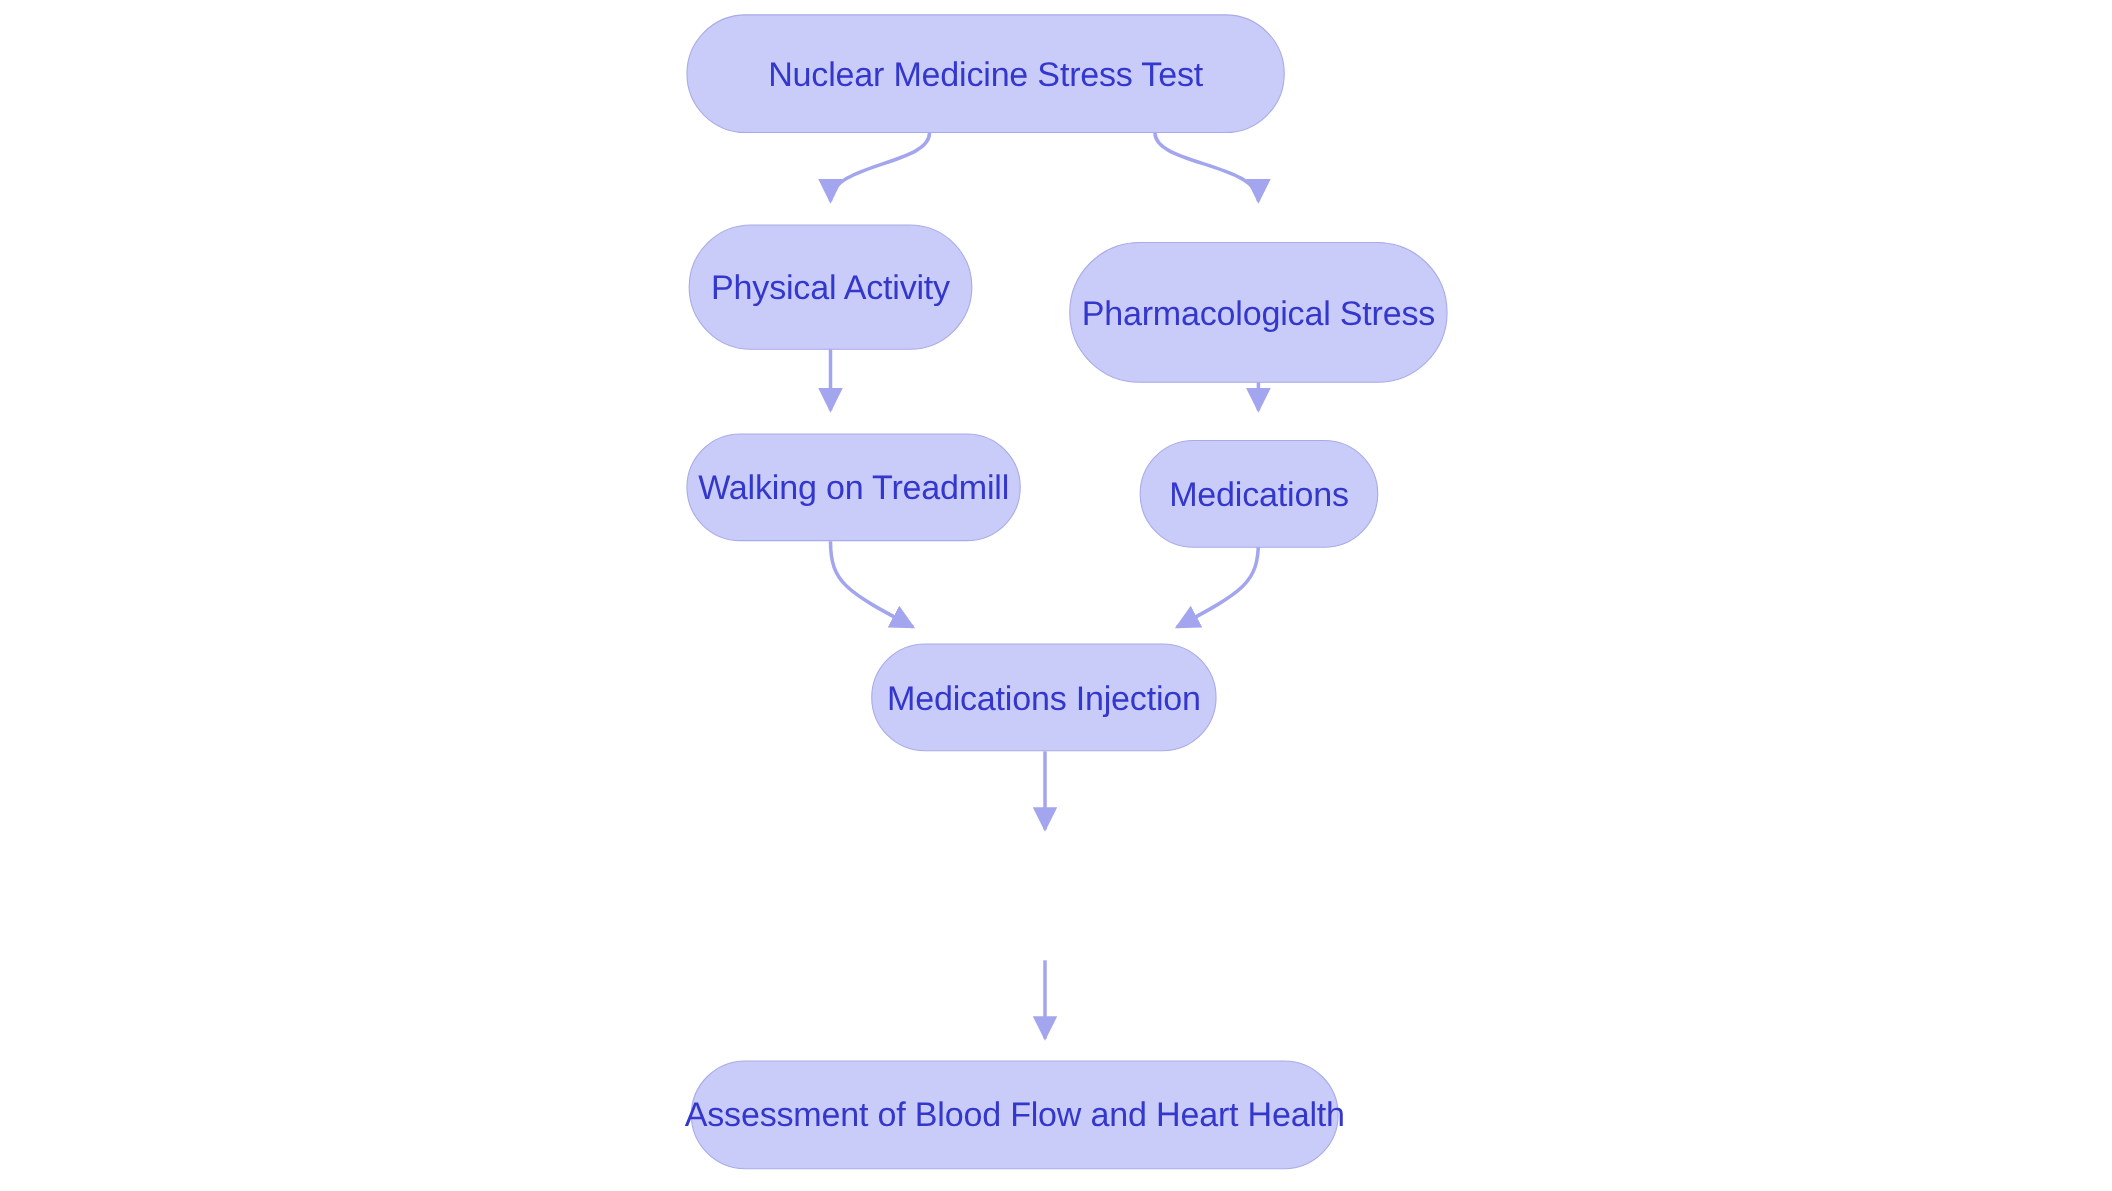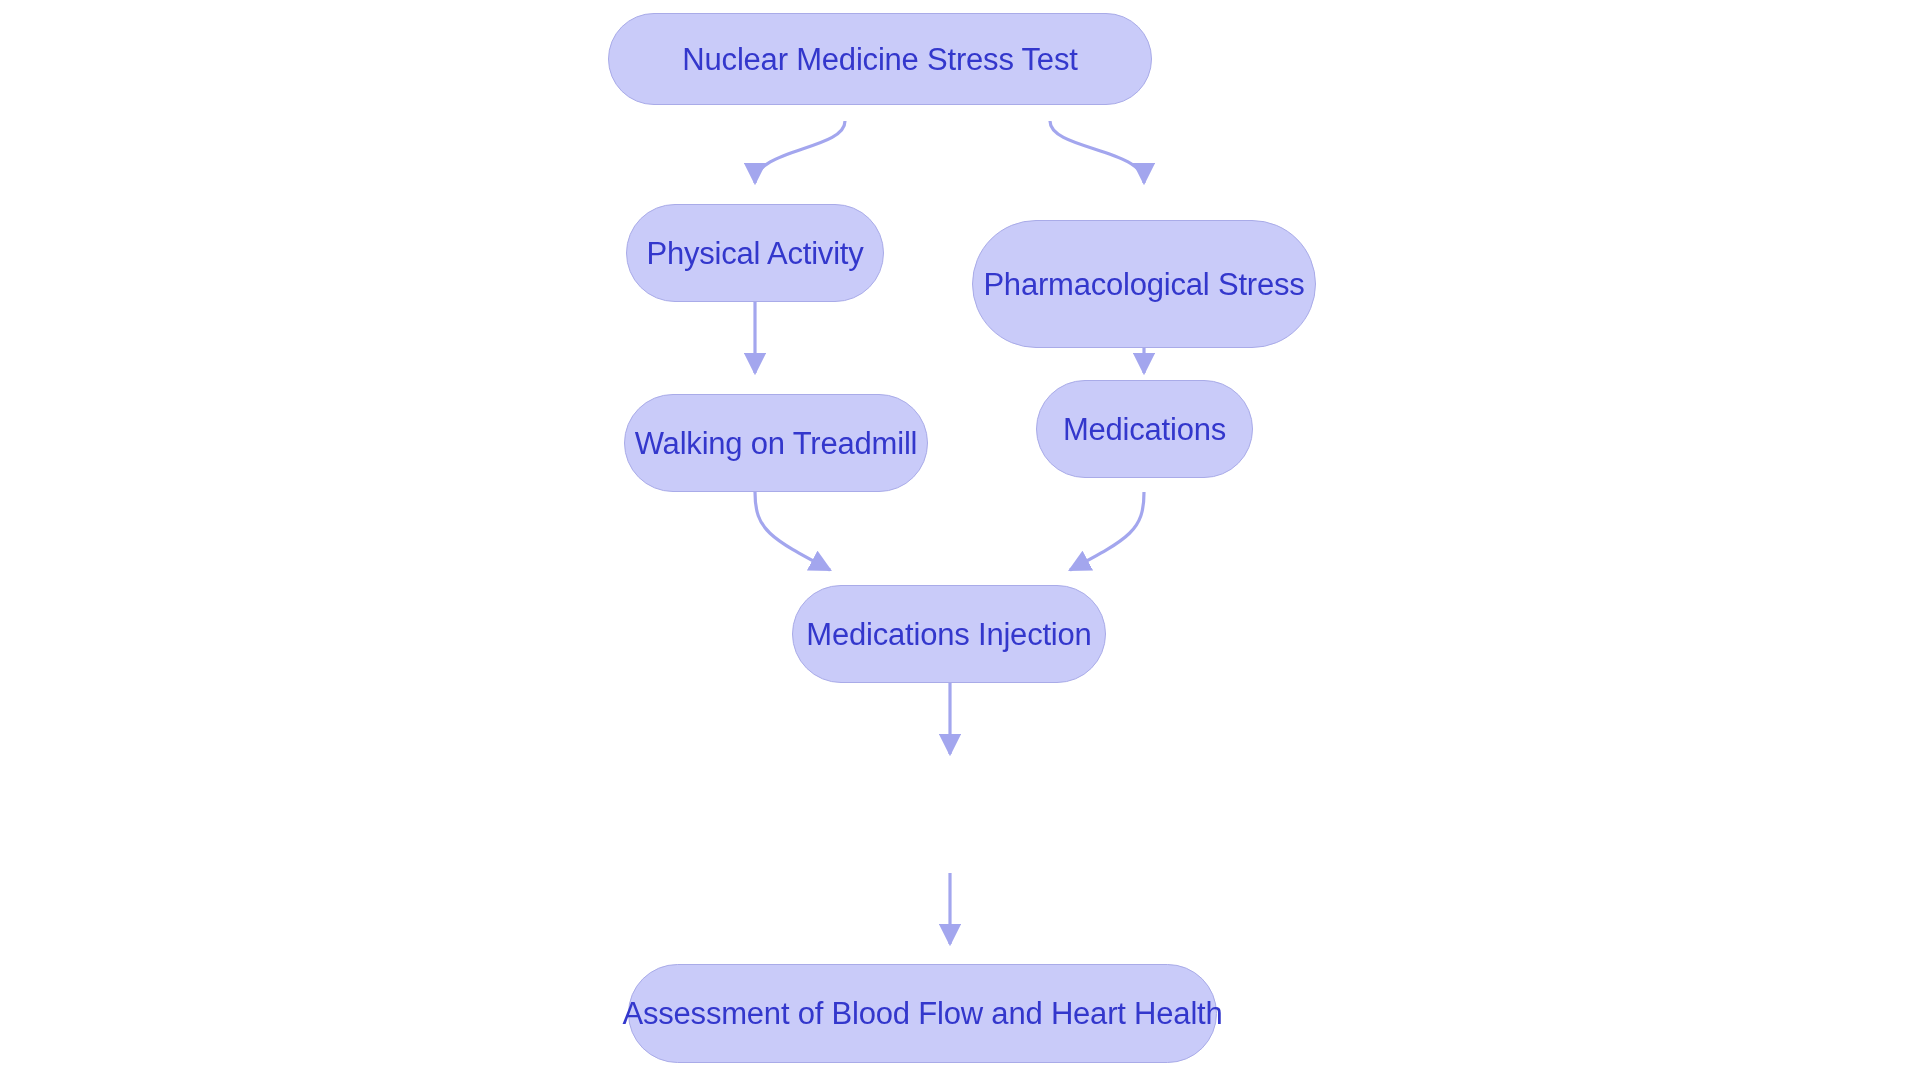--- a/index.html
+++ b/index.html
@@ -72,37 +72,37 @@
       <path d="M 755 492 C 755 530, 770 538, 830 570" marker-end="url(#arrow)"></path>
 
       <path d="M 1144 492 C 1144 530, 1130 538, 1070 570" marker-end="url(#arrow)"></path>
 
       <path d="M 950 683 L 950 754" marker-end="url(#arrow)"></path>
 
       <path d="M 950 873 L 950 944" marker-end="url(#arrow)"></path>
     </g>
   </svg>
 
-  <div class="node" style="left:608px; top:13px; width:544px; height:92px;">
+  <div class="node" style="left:624px; top:13px; width:544px; height:108px;">
     <span class="node-label">Nuclear Medicine Stress Test</span>
   </div>
 
-  <div class="node" style="left:626px; top:204px; width:258px; height:98px;">
+  <div class="node" style="left:626px; top:204px; width:258px; height:114px;">
     <span class="node-label">Physical Activity</span>
   </div>
 
   <div class="node" style="left:972px; top:220px; width:344px; height:128px;">
     <span class="node-label">Pharmacological Stress</span>
   </div>
 
   <div class="node" style="left:624px; top:394px; width:304px; height:98px;">
     <span class="node-label">Walking on Treadmill</span>
   </div>
 
-  <div class="node" style="left:1036px; top:380px; width:217px; height:98px;">
+  <div class="node" style="left:1036px; top:400px; width:217px; height:98px;">
     <span class="node-label">Medications</span>
   </div>
 
   <div class="node" style="left:792px; top:585px; width:314px; height:98px;">
     <span class="node-label">Medications Injection</span>
   </div>
 
 
   <div class="node" style="left:628px; top:964px; width:589px; height:99px;">
     <span class="node-label">Assessment of Blood Flow and Heart Health</span>

